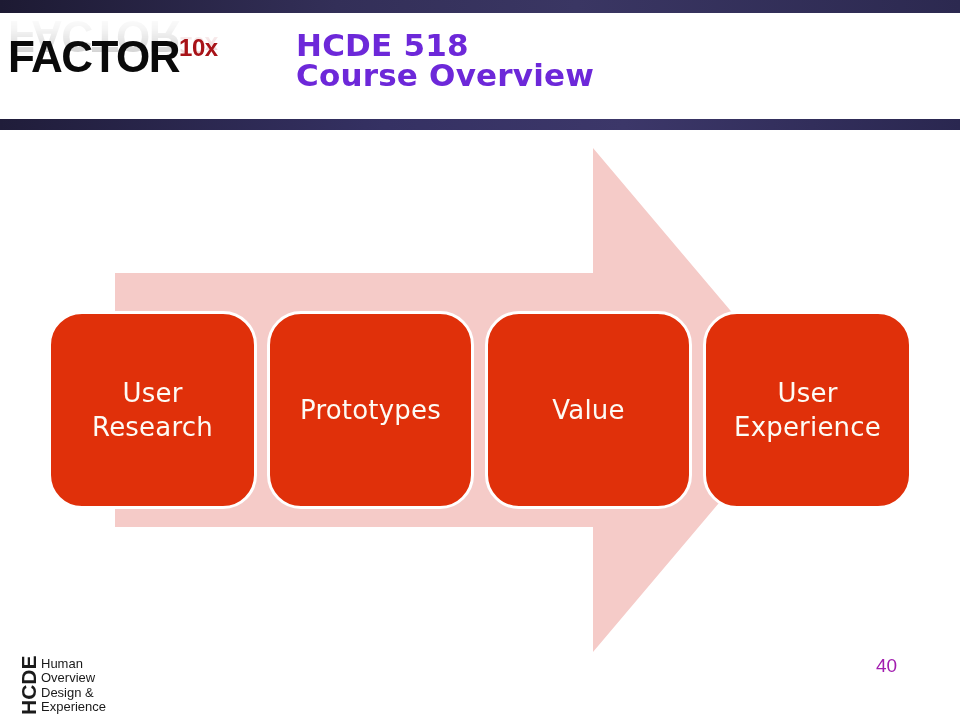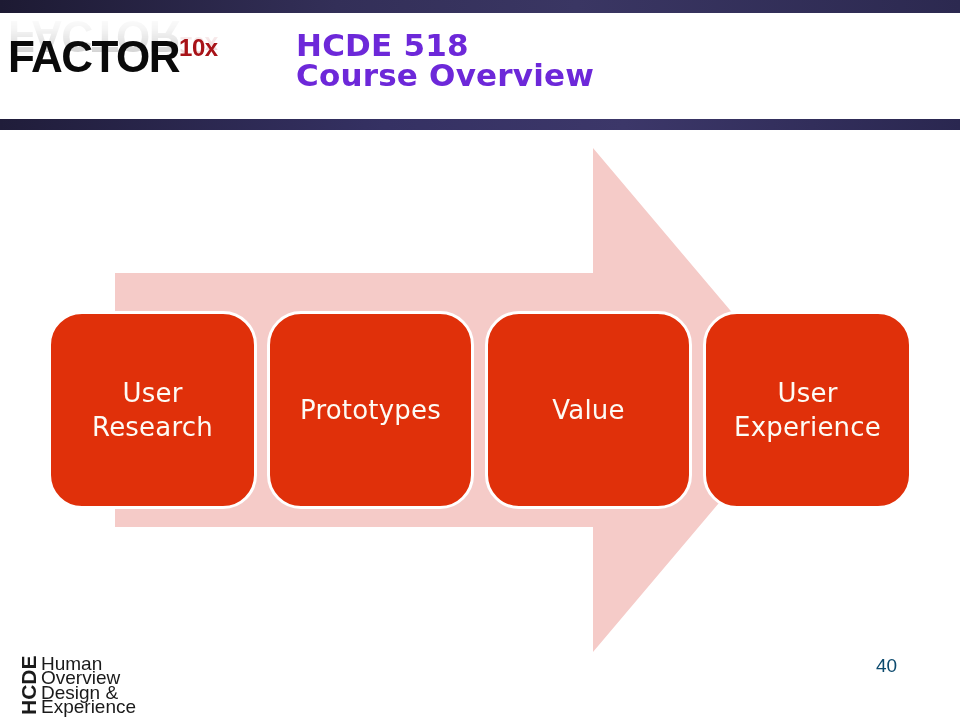--- a/index.html
+++ b/index.html
@@ -148,34 +148,34 @@
     writing-mode: vertical-rl;
     transform: rotate(180deg);
     line-height: 21px;
     height: 58px;
     display: flex;
     align-items: center;
     justify-content: center;
   }
   .hcde-words {
     font-family: "Liberation Sans", sans-serif;
-    font-size: 19px;
+    font-size: 13px;
     line-height: 14.4px;
     color: #1a1a1a;
     margin-left: 2px;
     padding-top: 1px;
   }
 
   
   .page-number {
     position: absolute;
     left: 876px; top: 655px;
     font-family: "Liberation Sans", sans-serif;
     font-size: 19px;
-    color: #0c4a6e;
+    color: #a21caf;
   }
 </style>
 </head>
 <body>
 
 <div class="slide">
 
   <div class="header-white"></div>
   <div class="header-band-top"></div>
   <div class="header-band-bottom"></div>

